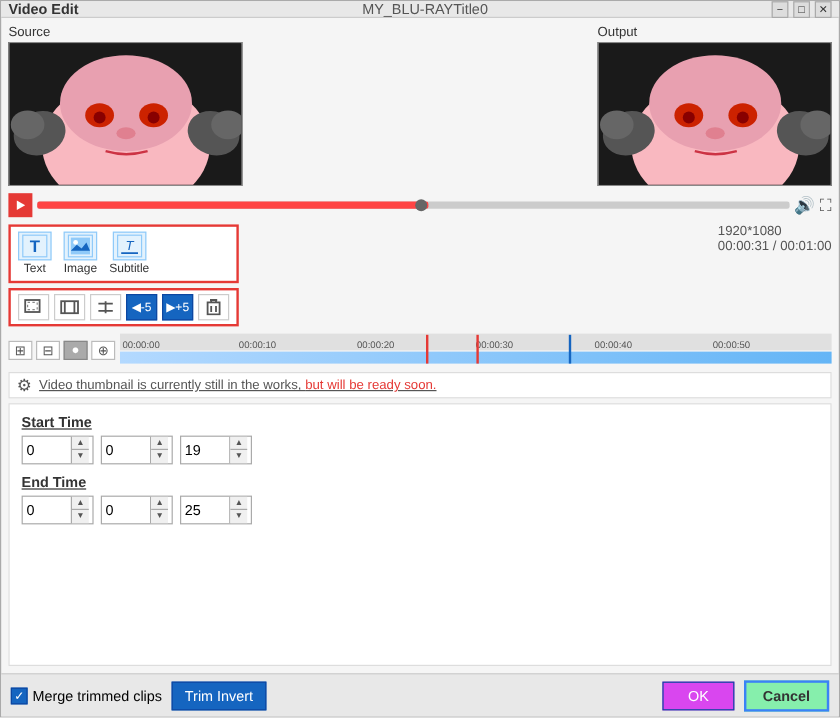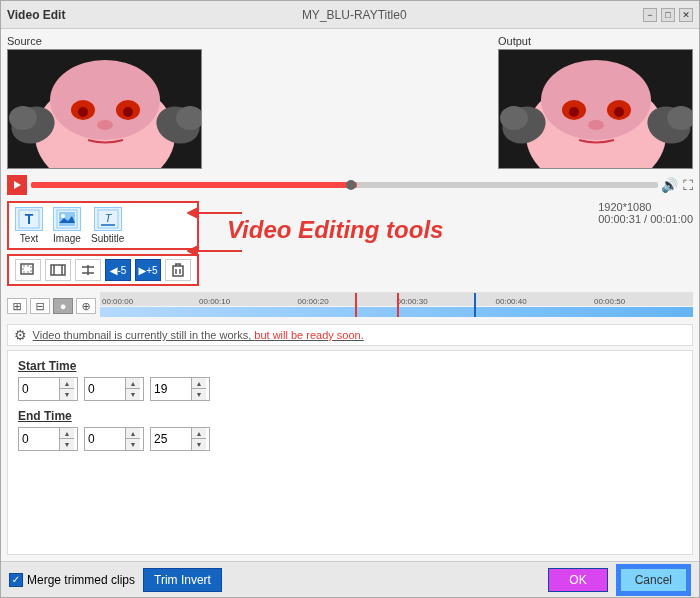--- a/index.html
+++ b/index.html
@@ -19,21 +19,21 @@
       display: flex;
       flex-direction: column;
     }
     .titlebar {
       background: #e8e8e8;
       border-bottom: 1px solid #ccc;
       display: flex;
       align-items: center;
       justify-content: space-between;
       padding: 3px 6px;
-      height: 28px;
+      height: 14px;
     }
     .titlebar-left {
       font-size: 12px;
       font-weight: bold;
       color: #333;
     }
     .titlebar-center {
       font-size: 12px;
       color: #555;
     }
@@ -324,26 +324,27 @@
     .ok-btn {
       background: #d946ef;
       color: white;
       border: 1px solid #0d47a1;
       padding: 4px 20px;
       cursor: pointer;
       font-size: 12px;
       margin-left: auto;
     }
     .cancel-btn {
-      background: #7dd3fc;
+      background: #86efac;
       color: #333;
-      border: 5px solid #3b82f6;
+      border: 2px solid #3b82f6;
       padding: 4px 14px;
       cursor: pointer;
       font-size: 12px;
+      font-weight: bold;
     }
     .tools-wrapper {
       display: flex;
       flex-direction: column;
       gap: 4px;
     }
     .row-with-arrows {
       display: flex;
       align-items: flex-start;
       gap: 8px;
@@ -518,41 +519,20 @@
               <line x1="5" y1="3" x2="5" y2="1" stroke="#555" stroke-width="1.5"></line>
               <line x1="9" y1="3" x2="9" y2="1" stroke="#555" stroke-width="1.5"></line>
               <line x1="4" y1="1" x2="10" y2="1" stroke="#555" stroke-width="1.5"></line>
               <line x1="5" y1="6" x2="5" y2="11" stroke="#555" stroke-width="1.5"></line>
               <line x1="9" y1="6" x2="9" y2="11" stroke="#555" stroke-width="1.5"></line>
             </svg>
           </button>
         </div>
       </div>
 
-      <div style="position:relative; display:flex; flex-direction:column; align-items:flex-start; padding-left:20px; padding-top:5px;">
-
-        <svg width="60" height="30" style="position:absolute; left:-20px; top:2px;">
-          <line x1="55" y1="10" x2="5" y2="10" stroke="#e53935" stroke-width="2" marker-end="url(#arrow)"></line>
-          <defs>
-            <marker id="arrow" markerWidth="6" markerHeight="6" refX="3" refY="3" orient="auto">
-              <path d="M0,0 L0,6 L6,3 z" fill="#e53935"></path>
-            </marker>
-          </defs>
-        </svg>
-
-        <svg width="60" height="30" style="position:absolute; left:-20px; top:40px;">
-          <line x1="55" y1="10" x2="5" y2="10" stroke="#e53935" stroke-width="2" marker-end="url(#arrow2)"></line>
-          <defs>
-            <marker id="arrow2" markerWidth="6" markerHeight="6" refX="3" refY="3" orient="auto">
-              <path d="M0,0 L0,6 L6,3 z" fill="#e53935"></path>
-            </marker>
-          </defs>
-        </svg>
-        <div class="big-italic-label" style="margin-top: 10px;">Video Editing tools</div>
-      </div>
 
       <div class="info-top-right">
         <div>1920*1080</div>
         <div>00:00:31 / 00:01:00</div>
       </div>
     </div>
 
     <div style="display:flex; align-items:center; gap:4px; margin-top:2px;">
       <div class="timeline-zoom">
         <button class="timeline-zoom-btn">⊞</button>

